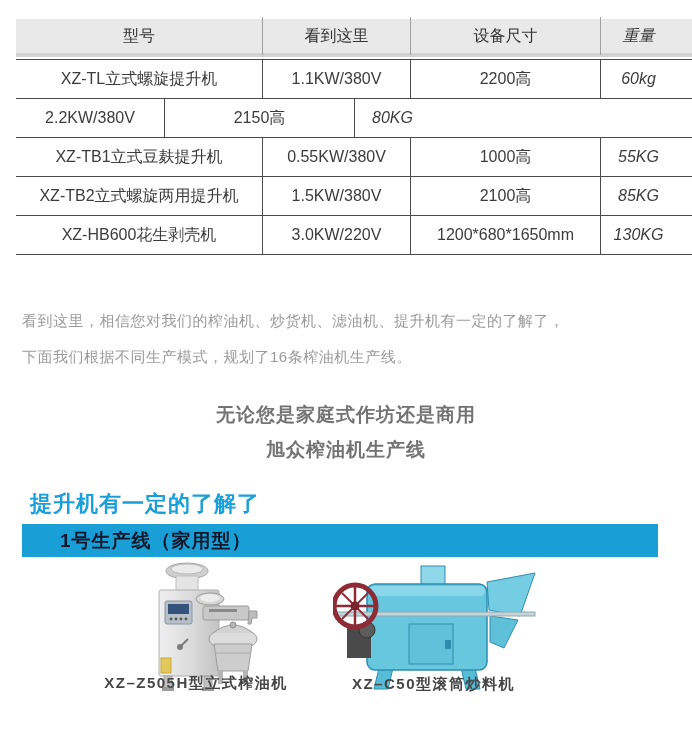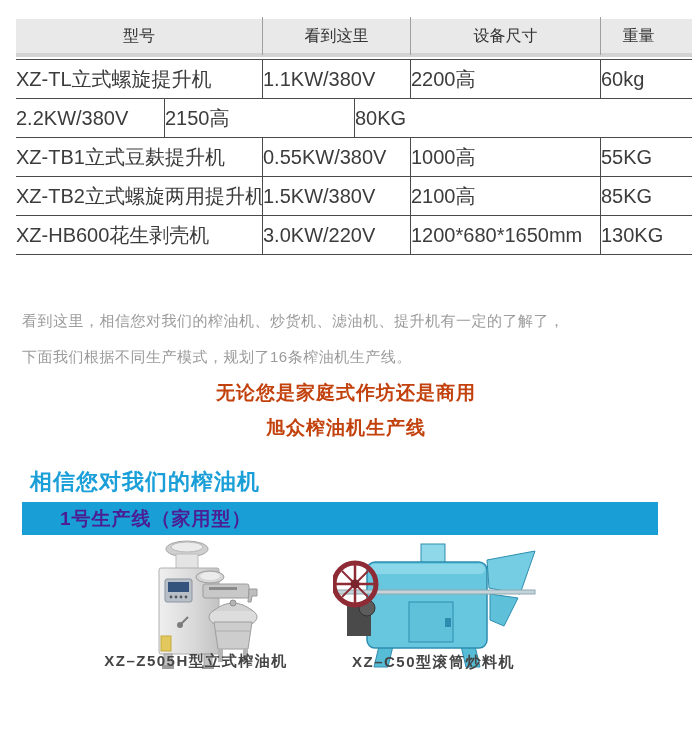--- a/index.html
+++ b/index.html
@@ -17,49 +17,49 @@
     border-bottom: 4px solid #d3d3d3; align-items: center;
   }
   .thead .cell {
     font-size: 16px; color: #333; text-align: center;
     line-height: 38px; height: 38px;
   }
   .thead .cell + .cell { border-left: 1px solid #9f9f9f; }
   .tbody { margin-top: 2px; border-bottom: 1px solid #4a4a4a; }
   .tr { display: flex; height: 39px; border-top: 1px solid #4a4a4a; }
   .tr .cell {
-    font-size: 20px; color: #3c3c3c; 
+    font-size: 16px; color: #3c3c3c; text-align: center;
     line-height: 38px; height: 38px; white-space: nowrap; overflow: hidden;
   }
   .tr .cell + .cell { border-left: 1px solid #4a4a4a; }
-  .c1 { width: 246px; } .c2 { width: 148px; } .c3 { width: 190px; } .c4 { width: 76px; }
+  .c1 { width: 246px; } .c2 { width: 148px; } .c3 { width: 190px; } .c4 { width: 76px; font-style: italic; }
 
   
   .intro {
     margin: 48px 20px 0 22px;
     font-size: 15px; color: #9b9b9b; line-height: 36px;
     letter-spacing: 0.5px;
   }
 
   
   .slogan {
-    text-align: center;
-    font-size: 19px; font-weight: bold; color: #c2410c;
+    margin-top: 22px; text-align: center;
+    font-size: 19px; font-weight: bold; color: #737373;
     line-height: 35px; letter-spacing: 1px;
   }
 
   
   .section-heading {
     margin: 22px 0 0 30px;
     font-size: 22px; font-weight: bold; color: #1a9fd8;
     letter-spacing: 1px;
   }
   .line-banner {
     margin: 5px 0 0 22px; width: 636px; height: 33px;
-    background: #199fd6; color: #4c1d95;
+    background: #199fd6; color: #0f172a;
     font-size: 19px; font-weight: bold; line-height: 33px;
     padding-left: 38px; letter-spacing: 1px;
   }
 
   
   .products { position: relative; height: 158px; margin-top: 2px; }
   .product { position: absolute; top: 0; text-align: center; }
   .product-left  { left: 103px; width: 190px; }
   .product-right { left: 333px; width: 205px; }
   .product svg { display: block; margin: 0 auto; }
@@ -115,21 +115,21 @@
 <div class="intro">
   <div>看到这里，相信您对我们的榨油机、炒货机、滤油机、提升机有一定的了解了，</div>
   <div>下面我们根据不同生产模式，规划了16条榨油机生产线。</div>
 </div>
 
 <div class="slogan">
   <div>无论您是家庭式作坊还是商用</div>
   <div>旭众榨油机生产线</div>
 </div>
 
-<div class="section-heading">相信您对我们的榨油机</div>
+<div class="section-heading">提升机有一定的了解了</div>
 <div class="line-banner">1号生产线（家用型）</div>
 
 <div class="products">
 
   <div class="product product-left">
     <svg width="168" height="134" viewBox="0 0 168 134">
       <defs>
         <linearGradient id="metal" x1="0" y1="0" x2="1" y2="0">
           <stop offset="0" stop-color="#efefef"></stop>
             <stop offset="0.55" stop-color="#dadada"></stop>

